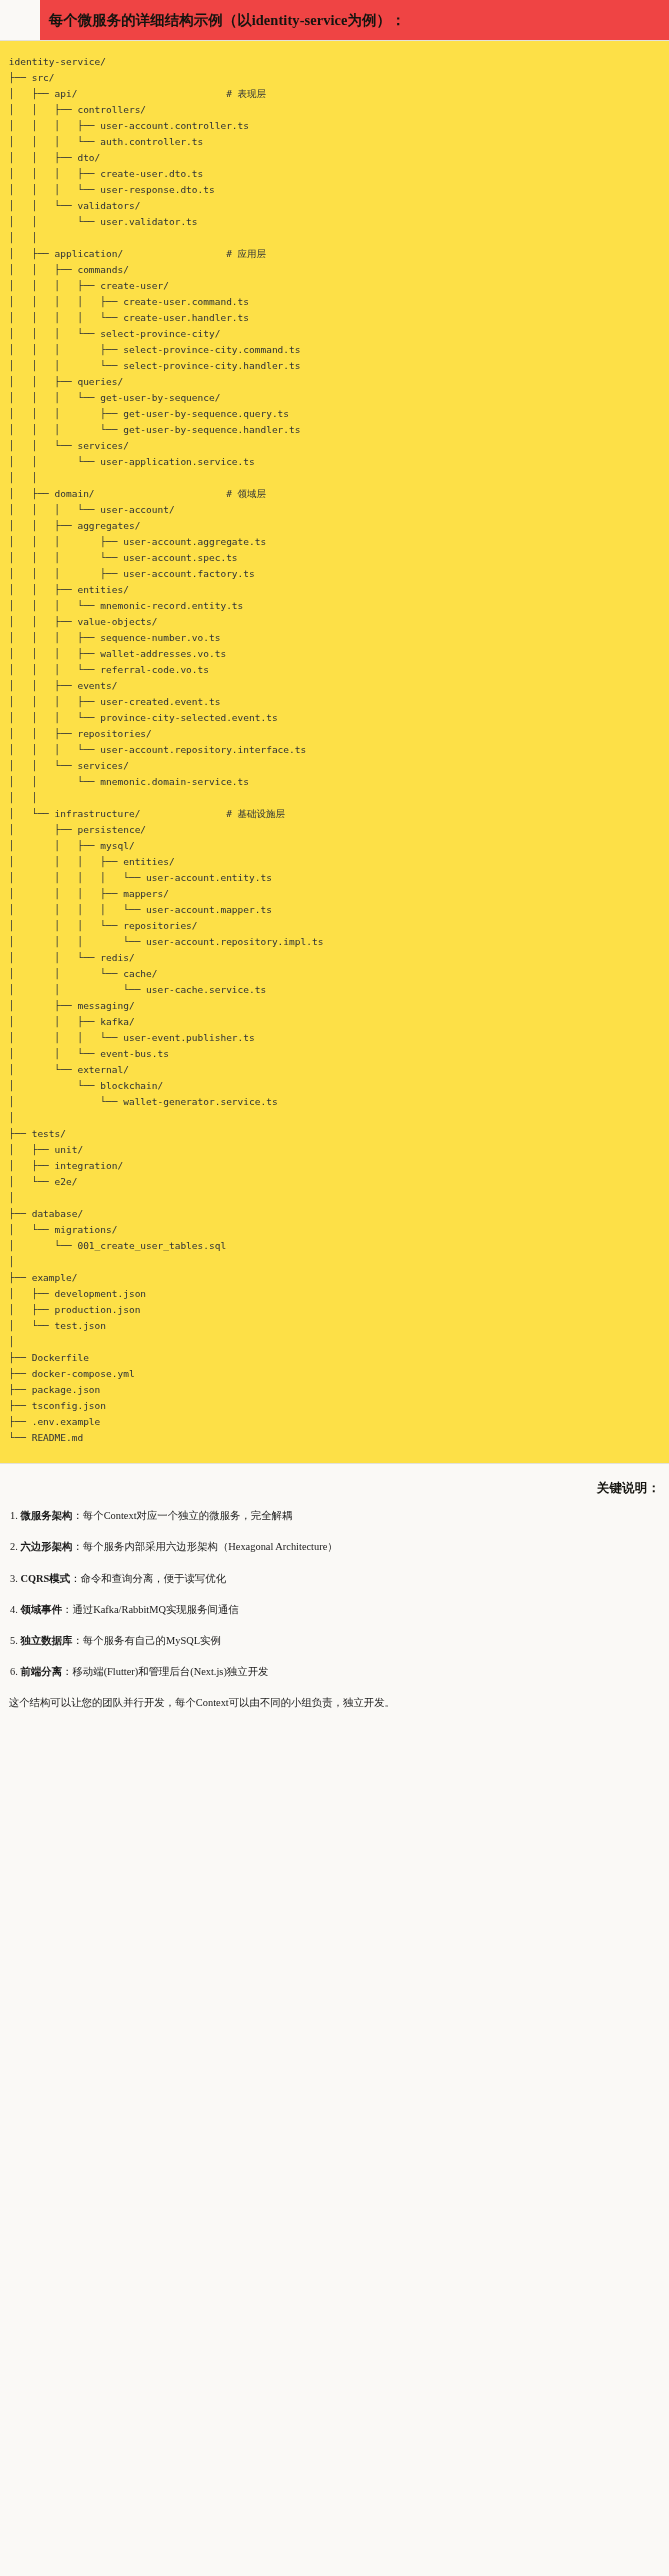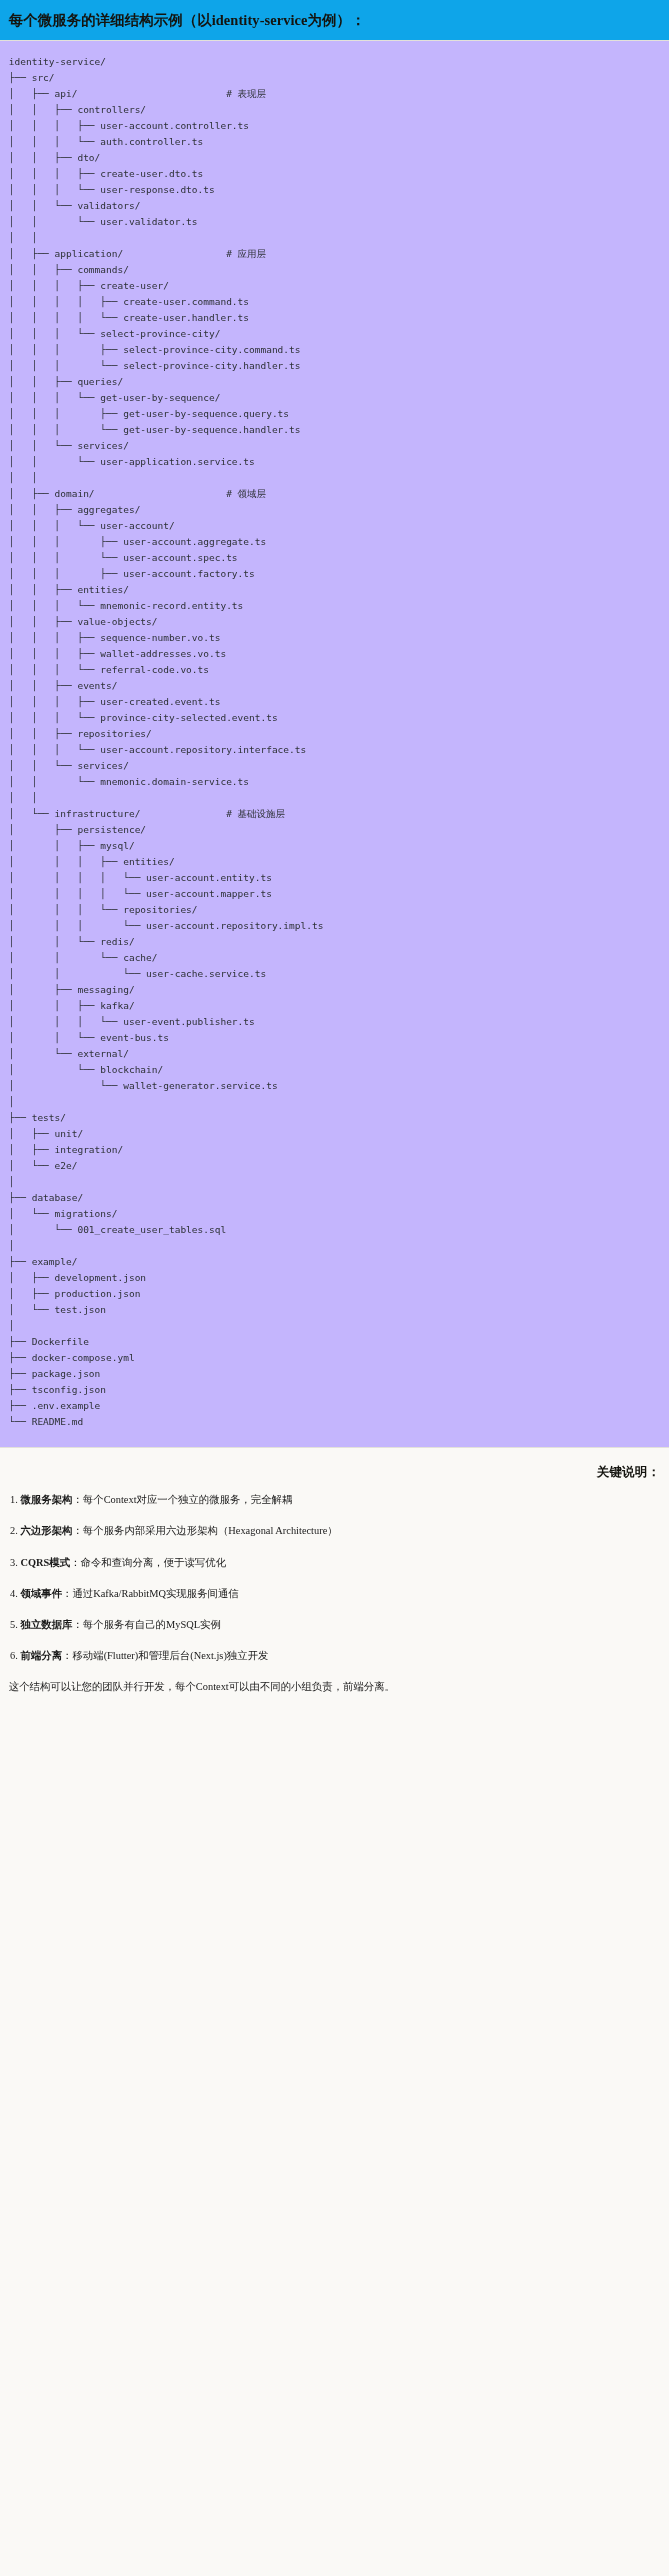--- a/index.html
+++ b/index.html
@@ -12,41 +12,42 @@
   body {
     width: 669px;
     font-family: "Liberation Serif", "DejaVu Serif", serif;
     color: #1a1a1a;
     -webkit-font-smoothing: antialiased;
   }
 
   
   .title-block {
     padding: 11.3px 8.8px 8.8px 8.8px;
-    background: #0ea5e9;
+    background: #ef4444;
+    margin-left: 40px;
   }
   .page-title {
     font-size: 14.4px;
     font-weight: bold;
     line-height: 1.35;
     letter-spacing: 0.1px;
     margin: 0;
     color: #14140f;
   }
 
   .rule {
     border: 0;
     border-top: 0.6px solid #e3e1da;
     margin: 0;
     height: 0;
   }
 
   
   .tree-block {
-    background: #c4b5fd;
+    background: #fde047;
     padding: 13.8px 8.8px 16.3px 8.8px;
   }
   pre.tree {
     margin: 0;
     font-family: "DejaVu Sans Mono", "Liberation Mono", monospace;
     font-size: 9.5px;
     line-height: 16px;
     color: #2d3136;
     white-space: pre;
     letter-spacing: 0px;
@@ -124,22 +125,22 @@
 </span><span class="tree-line">│   │   │       ├── select-province-city.command.ts
 </span><span class="tree-line">│   │   │       └── select-province-city.handler.ts
 </span><span class="tree-line">│   │   ├── queries/
 </span><span class="tree-line">│   │   │   └── get-user-by-sequence/
 </span><span class="tree-line">│   │   │       ├── get-user-by-sequence.query.ts
 </span><span class="tree-line">│   │   │       └── get-user-by-sequence.handler.ts
 </span><span class="tree-line">│   │   └── services/
 </span><span class="tree-line">│   │       └── user-application.service.ts
 </span><span class="tree-line">│   │
 </span><span class="tree-line">│   ├── domain/                       <span class="comment"># 领域层</span>
+</span><span class="tree-line">│   │   │   └── user-account/
 </span><span class="tree-line">│   │   ├── aggregates/
-</span><span class="tree-line">│   │   │   └── user-account/
 </span><span class="tree-line">│   │   │       ├── user-account.aggregate.ts
 </span><span class="tree-line">│   │   │       └── user-account.spec.ts
 </span><span class="tree-line">│   │   │       ├── user-account.factory.ts
 </span><span class="tree-line">│   │   ├── entities/
 </span><span class="tree-line">│   │   │   └── mnemonic-record.entity.ts
 </span><span class="tree-line">│   │   ├── value-objects/
 </span><span class="tree-line">│   │   │   ├── sequence-number.vo.ts
 </span><span class="tree-line">│   │   │   ├── wallet-addresses.vo.ts
 </span><span class="tree-line">│   │   │   └── referral-code.vo.ts
 </span><span class="tree-line">│   │   ├── events/
@@ -148,20 +149,21 @@
 </span><span class="tree-line">│   │   ├── repositories/
 </span><span class="tree-line">│   │   │   └── user-account.repository.interface.ts
 </span><span class="tree-line">│   │   └── services/
 </span><span class="tree-line">│   │       └── mnemonic.domain-service.ts
 </span><span class="tree-line">│   │
 </span><span class="tree-line">│   └── infrastructure/               <span class="comment"># 基础设施层</span>
 </span><span class="tree-line">│       ├── persistence/
 </span><span class="tree-line">│       │   ├── mysql/
 </span><span class="tree-line">│       │   │   ├── entities/
 </span><span class="tree-line">│       │   │   │   └── user-account.entity.ts
+</span><span class="tree-line">│       │   │   ├── mappers/
 </span><span class="tree-line">│       │   │   │   └── user-account.mapper.ts
 </span><span class="tree-line">│       │   │   └── repositories/
 </span><span class="tree-line">│       │   │       └── user-account.repository.impl.ts
 </span><span class="tree-line">│       │   └── redis/
 </span><span class="tree-line">│       │       └── cache/
 </span><span class="tree-line">│       │           └── user-cache.service.ts
 </span><span class="tree-line">│       ├── messaging/
 </span><span class="tree-line">│       │   ├── kafka/
 </span><span class="tree-line">│       │   │   └── user-event.publisher.ts
 </span><span class="tree-line">│       │   └── event-bus.ts
@@ -196,15 +198,15 @@
 <div class="notes-block">
   <h2 class="notes-title">关键说明：</h2>
   <ol class="notes-list" id="notes-list">
       <li><span class="nterm">微服务架构</span><span>：每个Context对应一个独立的微服务，完全解耦</span></li>
       <li><span class="nterm">六边形架构</span><span>：每个服务内部采用六边形架构（Hexagonal Architecture）</span></li>
       <li><span class="nterm">CQRS模式</span><span>：命令和查询分离，便于读写优化</span></li>
       <li><span class="nterm">领域事件</span><span>：通过Kafka/RabbitMQ实现服务间通信</span></li>
       <li><span class="nterm">独立数据库</span><span>：每个服务有自己的MySQL实例</span></li>
       <li><span class="nterm">前端分离</span><span>：移动端(Flutter)和管理后台(Next.js)独立开发</span></li>
     </ol>
-  <p class="notes-footer">这个结构可以让您的团队并行开发，每个Context可以由不同的小组负责，前端分离。</p>
+  <p class="notes-footer">这个结构可以让您的团队并行开发，每个Context可以由不同的小组负责，独立开发。</p>
 </div>
 
 
 </body></html>

